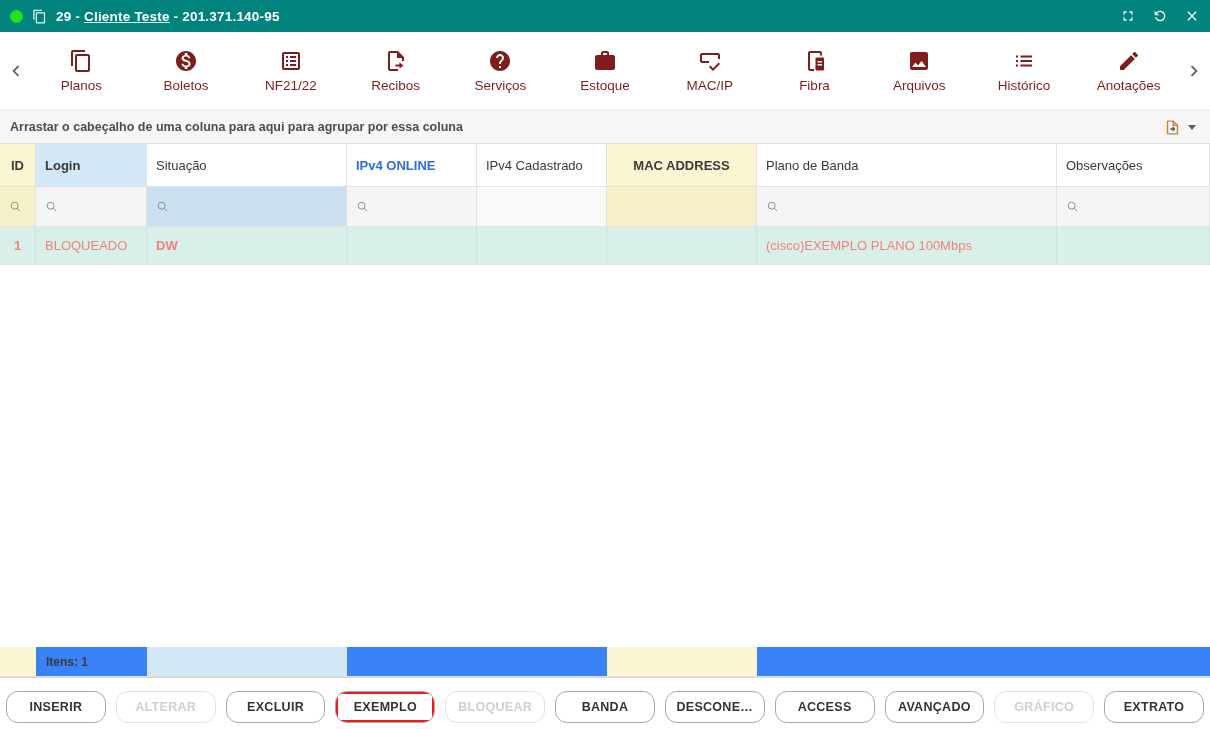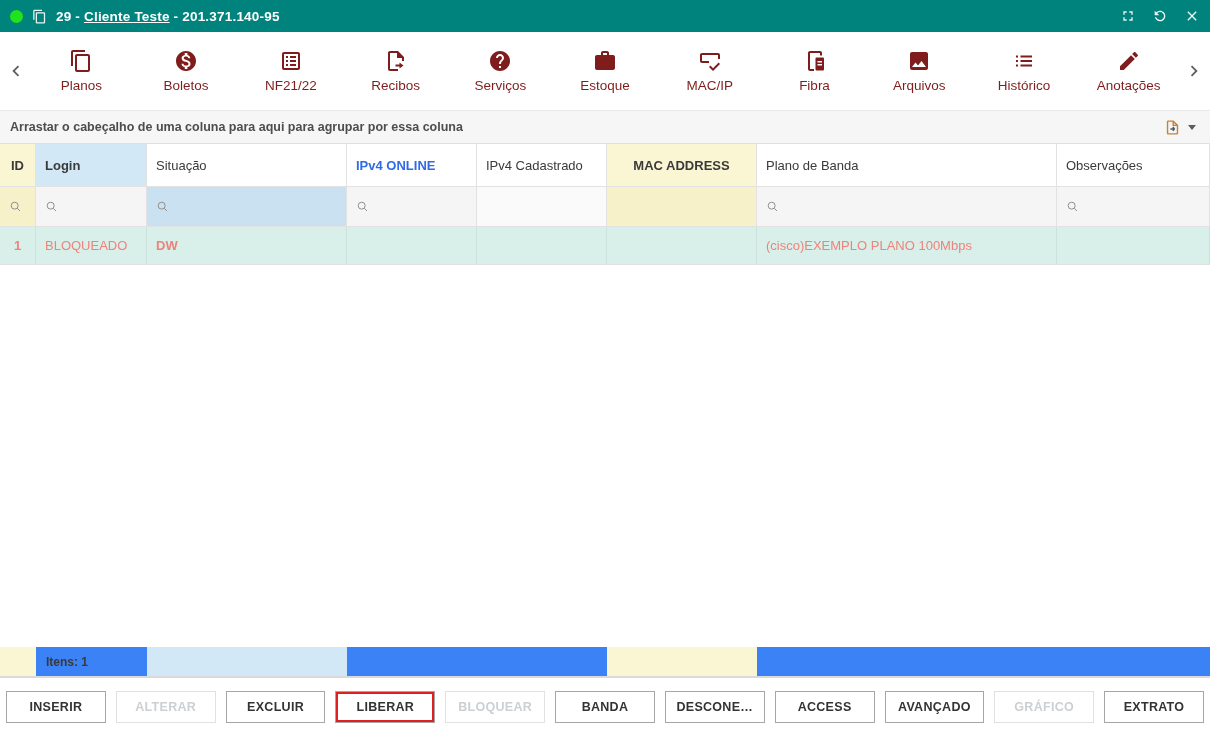--- a/index.html
+++ b/index.html
@@ -50,21 +50,21 @@
   .dcell { display:flex; align-items:center; padding:0 9px; font-size:13px; color:var(--salmon); background:var(--row-mint); border-right:1px solid rgba(0,0,0,.055); border-bottom:1px solid #e2e2e2; white-space:nowrap; overflow:hidden; }
   .dcell.bold { font-weight:bold; }
   .dcell.center { justify-content:center; }
   .spacer { grid-column:1 / -1; background:#fff; }
   .tfcell { display:flex; align-items:center; padding:0 10px; font-size:12px; font-weight:bold; color:#3a3a3a; }
   .tfcell.tint-y { background:var(--tint-yellow); }
   .tfcell.tint-b { background:var(--tint-blue); }
 
   
   .btnbar { flex:1; display:flex; gap:10px; padding:13px 6px 0 6px; background:#fff; }
-  .btn { flex:1; height:32px; background:#fff; border:1px solid #a6a6a6; border-radius:0; font-family:"Liberation Sans", sans-serif; font-size:12.5px; font-weight:bold; letter-spacing:.3px; color:#333; cursor:pointer; position:relative; white-space:nowrap; overflow:hidden; }
+  .btn { flex:1; height:32px; background:#fff; border:1px solid #a6a6a6; border-radius:12px; font-family:"Liberation Sans", sans-serif; font-size:12.5px; font-weight:bold; letter-spacing:.3px; color:#333; cursor:pointer; position:relative; white-space:nowrap; overflow:hidden; }
   .btn.disabled { border-color:#e1e1e1; color:#ccd0d3; cursor:default; }
   .btn.highlighted::after { content:""; position:absolute; inset:-2px; border:4px solid var(--highlight-red); pointer-events:none; }
 </style>
 </head>
 <body>
 
 <div class="app">
 
   <div class="titlebar">
     <span class="status-dot"></span>
@@ -287,21 +287,21 @@
       <div class="tfcell"></div>
       <div class="tfcell tint-y"></div>
       <div class="tfcell"></div>
       <div class="tfcell"></div>
     </div>
 
   <div class="btnbar" id="btnbar">
       <button class="btn">INSERIR</button>
       <button class="btn disabled">ALTERAR</button>
       <button class="btn">EXCLUIR</button>
-      <button class="btn highlighted">LIBERAR</button>
+      <button class="btn highlighted">EXEMPLO</button>
       <button class="btn disabled">BLOQUEAR</button>
       <button class="btn">BANDA</button>
       <button class="btn">DESCONE…</button>
       <button class="btn">ACCESS</button>
       <button class="btn">AVANÇADO</button>
       <button class="btn disabled">GRÁFICO</button>
       <button class="btn">EXTRATO</button>
     </div>
 
 </div>

